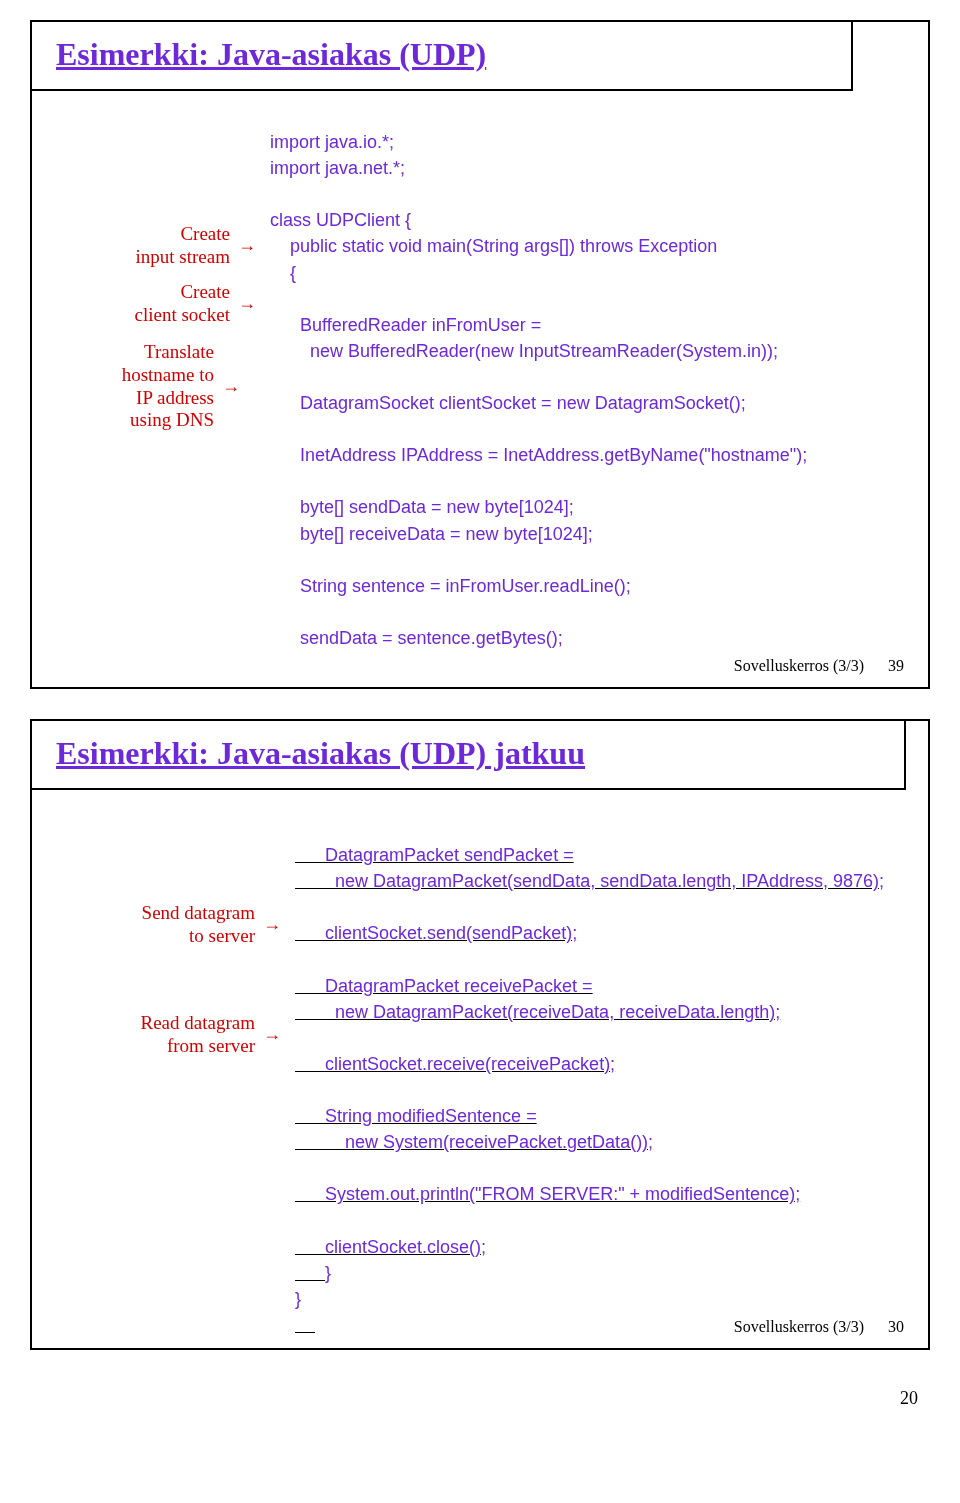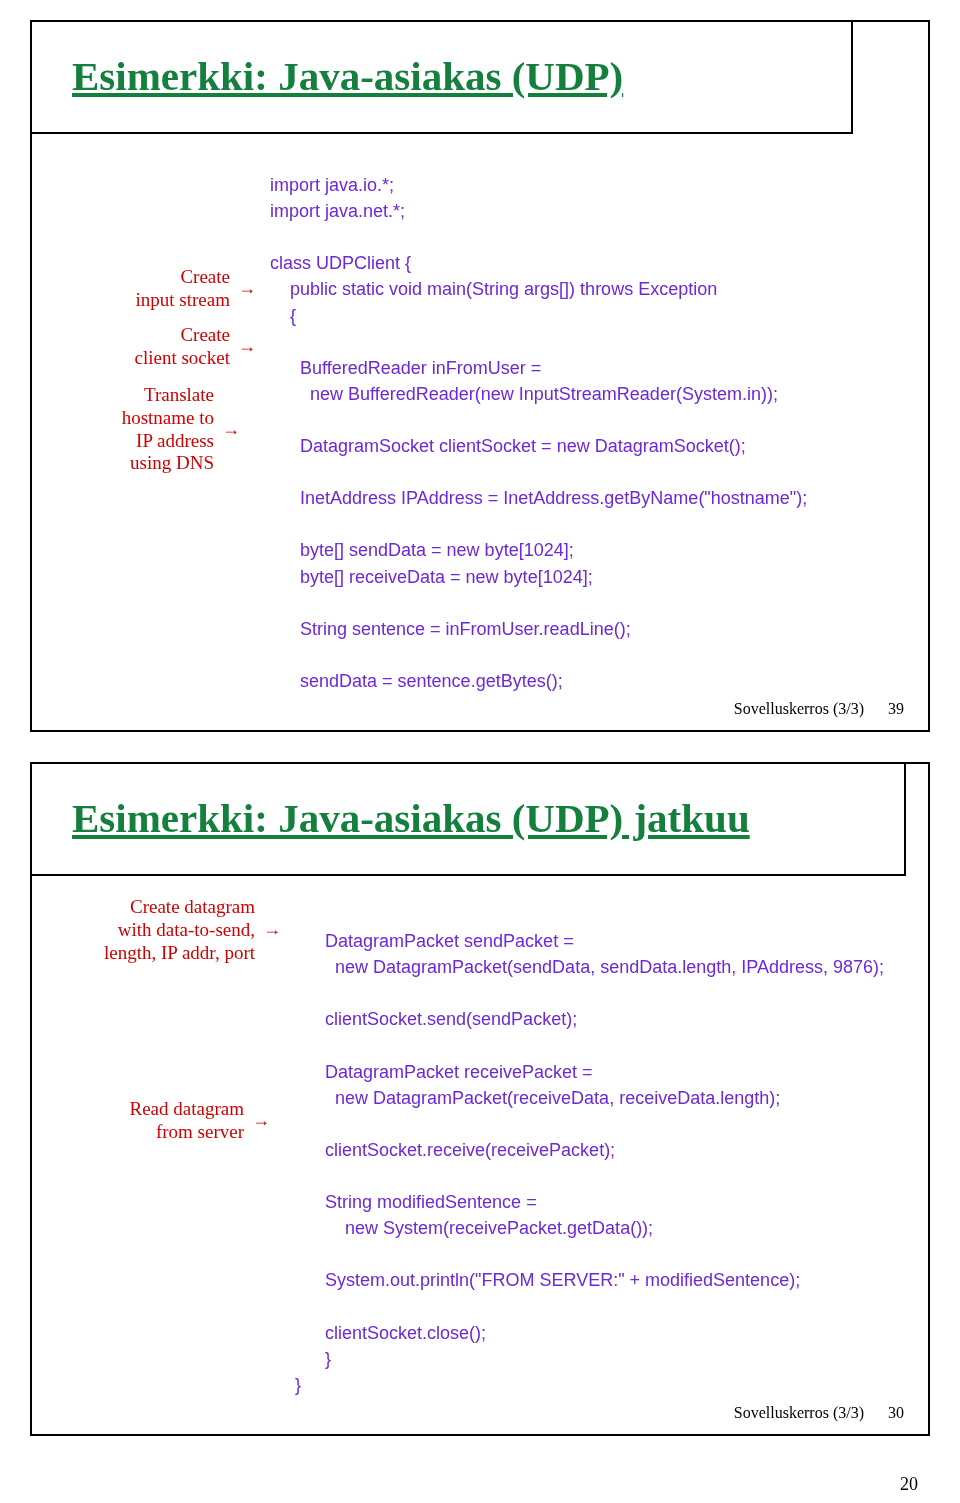--- a/index.html
+++ b/index.html
@@ -19,24 +19,24 @@
   }
   .title-box {
     border-bottom: 2px solid #000;
     padding: 14px 24px 16px 24px;
     margin: 0 0 0 0;
     width: 86%;
     border-right: 2px solid #000;
   }
   .title {
     font-family: "Comic Sans MS", "Marker Felt", cursive;
-    color: #15803d;
-    font-size: 41px;
+    color: #6d28d9;
+    font-size: 32px;
     text-decoration: underline;
-    margin: 16px;
+    margin: 0;
     white-space: nowrap;
   }
   .content {
     display: flex;
     padding: 12px 20px 10px 20px;
   }
   .left-labels {
     width: 200px;
     flex-shrink: 0;
     font-family: "Comic Sans MS", "Marker Felt", cursive;
@@ -162,36 +162,35 @@
 <span>      sendData = sentence.getBytes();</span>
     </div>
   </div>
 
   <div class="footer">
     <span>Sovelluskerros (3/3)</span>
     <span class="pg">39</span>
   </div>
 </div>
 
-<div class="slide" style="min-height:620px;">
+<div class="slide" style="min-height:620px;text-decoration:underline;">
   <div class="title-box" style="width:92%;">
     <h1 class="title">Esimerkki: Java-asiakas (UDP) jatkuu</h1>
   </div>
 
   <div class="content2">
 
     <div class="left2">
-      <div class="label-group" style="top:-6px; right:0;">
-        <span class="arrow-wrap">
-          <span style="white-space:pre;">Create datagram
-with data-to-send,
-length, IP addr, port</span>
-        </span>
-      </div>
-      <div class="label-group" style="top:196px; right:11px;">
+      <div class="label-group" style="top:86px; right:0;">
+        <span class="arrow-wrap">
+          <span style="white-space:pre;">Send datagram
+to server</span>
+        </span>
+      </div>
+      <div class="label-group" style="top:196px; right:0;">
         <span class="arrow-wrap">
           <span style="white-space:pre;">Read datagram
 from server</span>
         </span>
       </div>
     </div>
 
     <div class="code">
 <span>      DatagramPacket sendPacket =</span>
 <span>        new DatagramPacket(sendData, sendData.length, IPAddress, 9876);</span>

